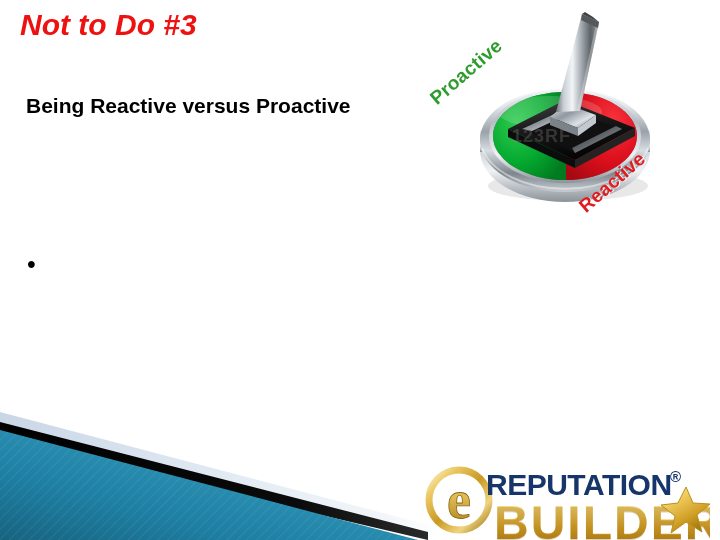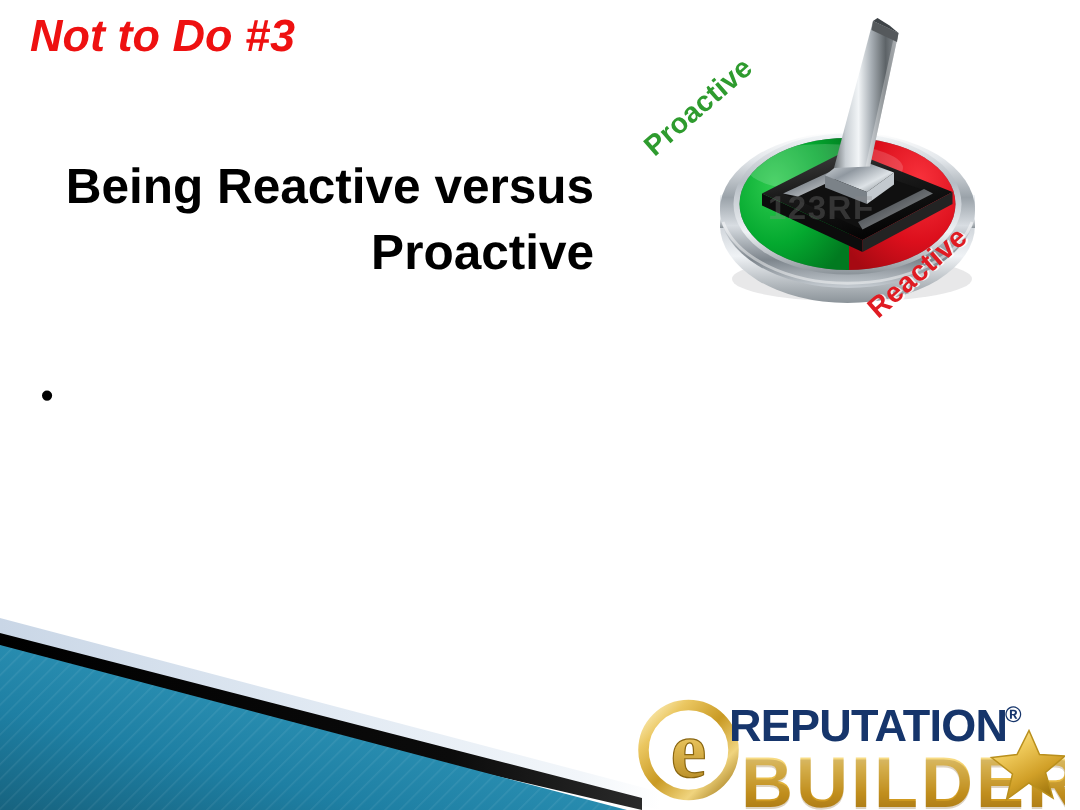--- a/index.html
+++ b/index.html
@@ -28,24 +28,24 @@
     font-style: italic;
     color: #EE1111;
     letter-spacing: 0px;
     white-space: nowrap;
   }
 
   
   #slide-subtitle {
     position: absolute;
     left: 26px;
-    top: 102px;
+    top: 92px;
     width: 370px;
-    text-align: right;
-    font-size: 33px;
+    text-align: left;
+    font-size: 21px;
     font-weight: bold;
     color: #000000;
     line-height: 1.33;
   }
 
   
   #body-list {
     position: absolute;
     left: 22px;
     top: 250px;
@@ -104,21 +104,21 @@
     top: 190px;
     color: #E01B22;
     transform: rotate(-41deg);
     transform-origin: left center;
     text-shadow: 1px 1px 0 rgba(255,255,255,0.8);
   }
   #switch-watermark {
     position: absolute;
     left: 82px;
     top: 118px;
-    font-size: 22px;
+    font-size: 18px;
     font-weight: bold;
     color: rgba(140,140,140,0.30);
     letter-spacing: 1px;
     font-family: "Liberation Sans", sans-serif;
   }
 
   
   #corner-decoration {
     position: absolute;
     left: 0;

